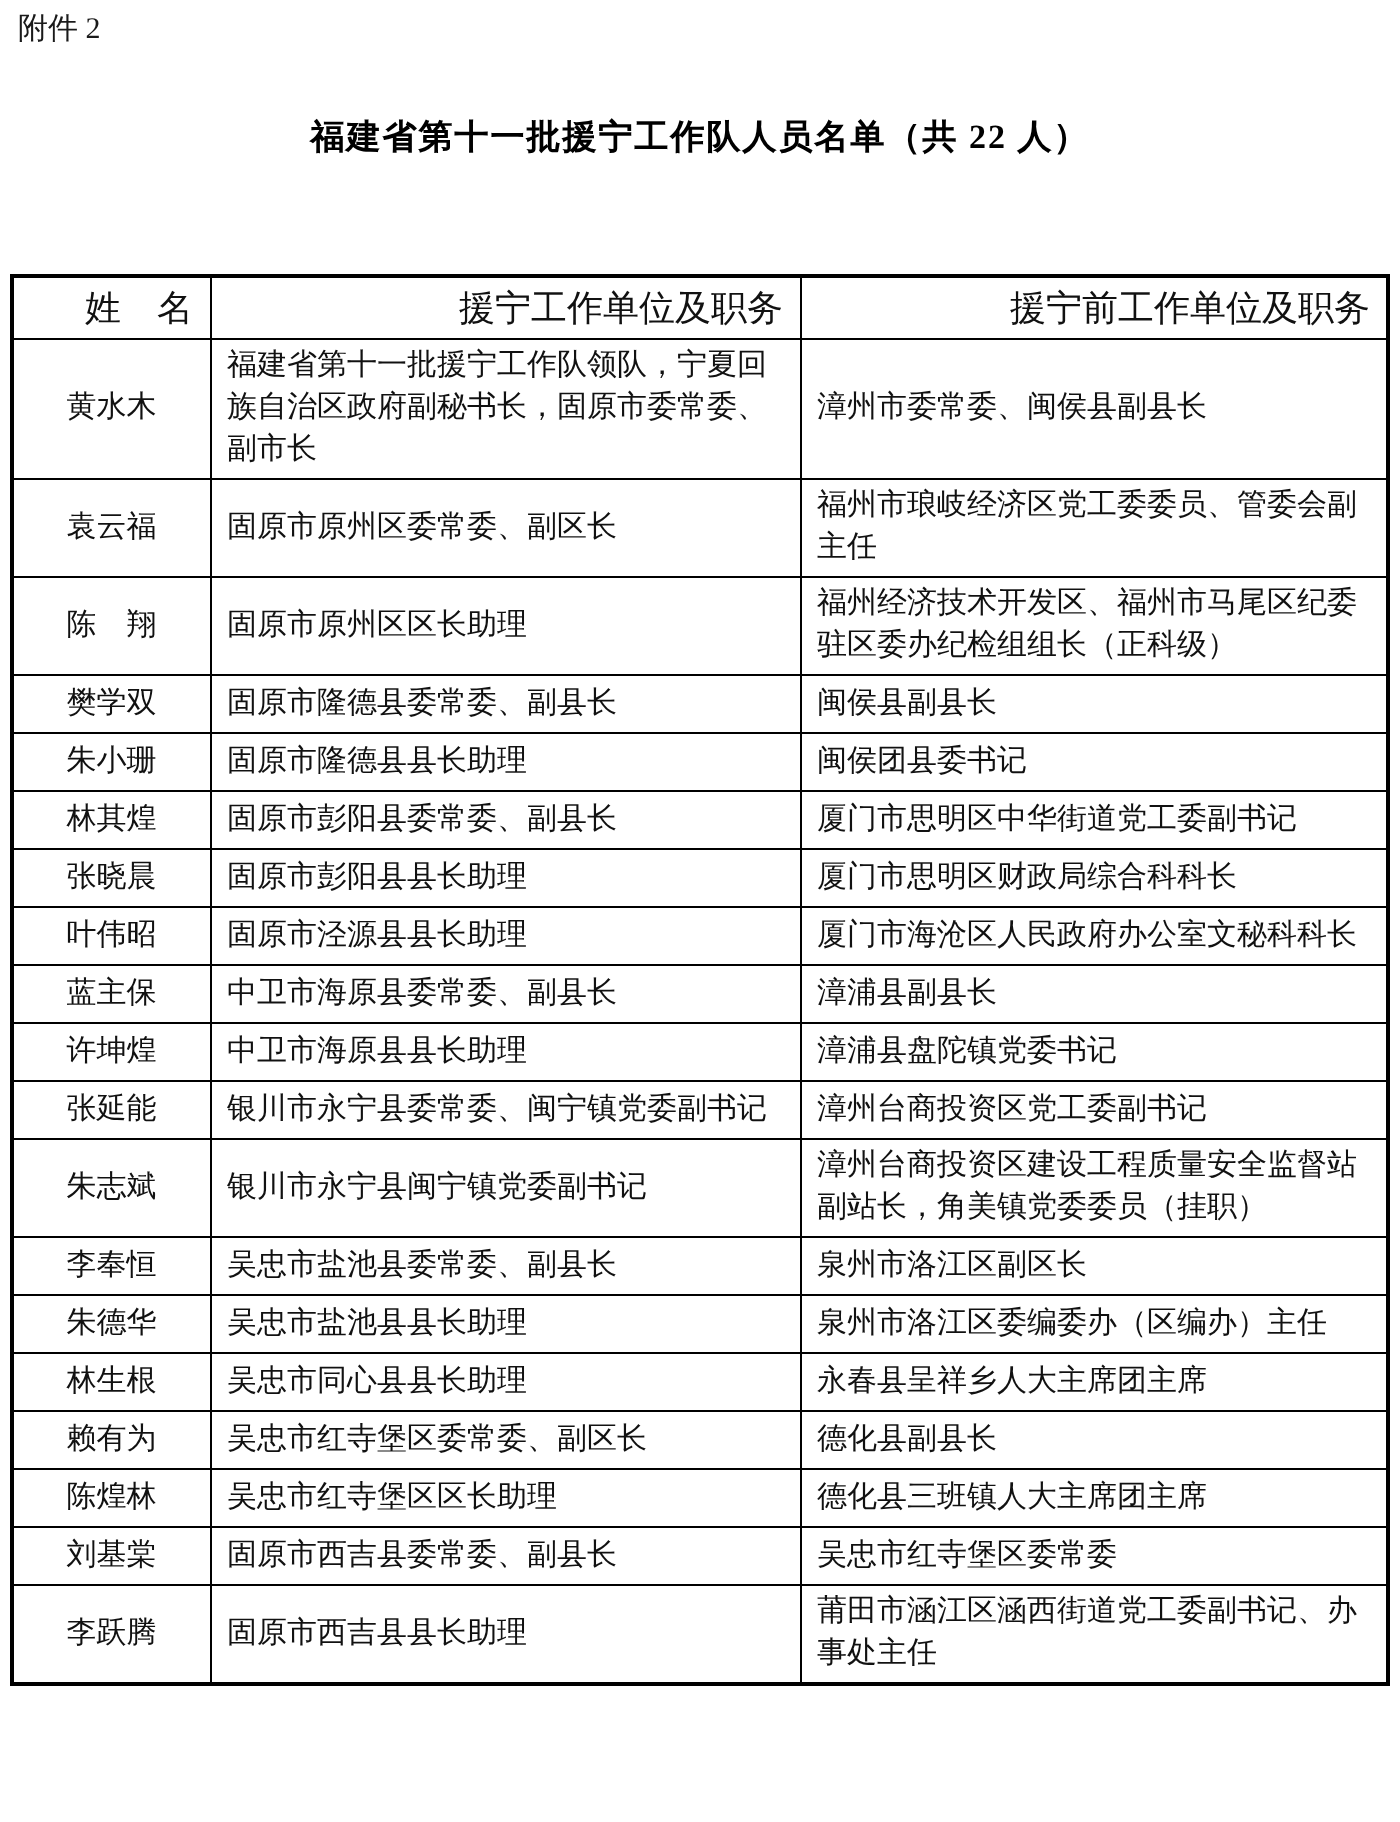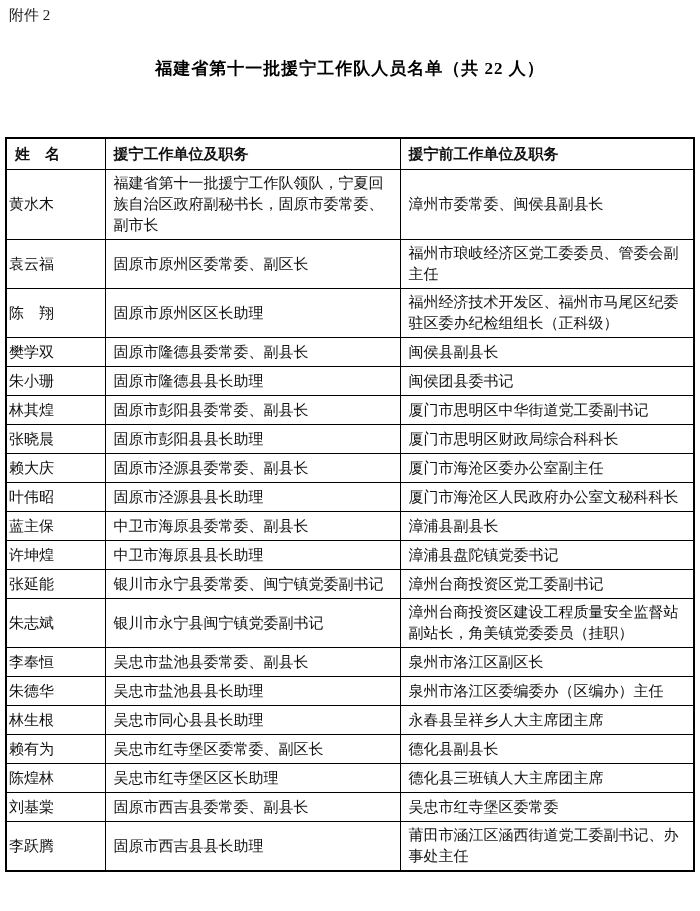--- a/index.html
+++ b/index.html
@@ -48,27 +48,27 @@
   table.roster td {
     border: 1px solid #000000;
     font-size: 15px;
     line-height: 21px;
     padding: 3px 8px;
     vertical-align: middle;
     word-break: break-all;
     color: #111111;
   }
   table.roster th {
-    font-weight: bold;
-    text-align: left;
+    font-weight: normal;
+    text-align: right;
     height: 24px;
-    font-size: 15px;
+    font-size: 18px;
   }
   table.roster td.name-cell {
-    text-align: left;
+    text-align: center;
     padding: 3px 2px;
   }
   table.roster tr.data-row {
     height: 29px;
   }
 </style>
 </head>
 <body>
 
 <div id="page">
@@ -127,25 +127,20 @@
     <td>固原市彭阳县委常委、副县长</td>
     <td>厦门市思明区中华街道党工委副书记</td>
   </tr>
 
   <tr class="data-row">
     <td class="name-cell">张晓晨</td>
     <td>固原市彭阳县县长助理</td>
     <td>厦门市思明区财政局综合科科长</td>
   </tr>
 
-  <tr class="data-row">
-    <td class="name-cell">赖大庆</td>
-    <td>固原市泾源县委常委、副县长</td>
-    <td>厦门市海沧区委办公室副主任</td>
-  </tr>
 
   <tr class="data-row">
     <td class="name-cell">叶伟昭</td>
     <td>固原市泾源县县长助理</td>
     <td>厦门市海沧区人民政府办公室文秘科科长</td>
   </tr>
 
   <tr class="data-row">
     <td class="name-cell">蓝主保</td>
     <td>中卫市海原县委常委、副县长</td>

